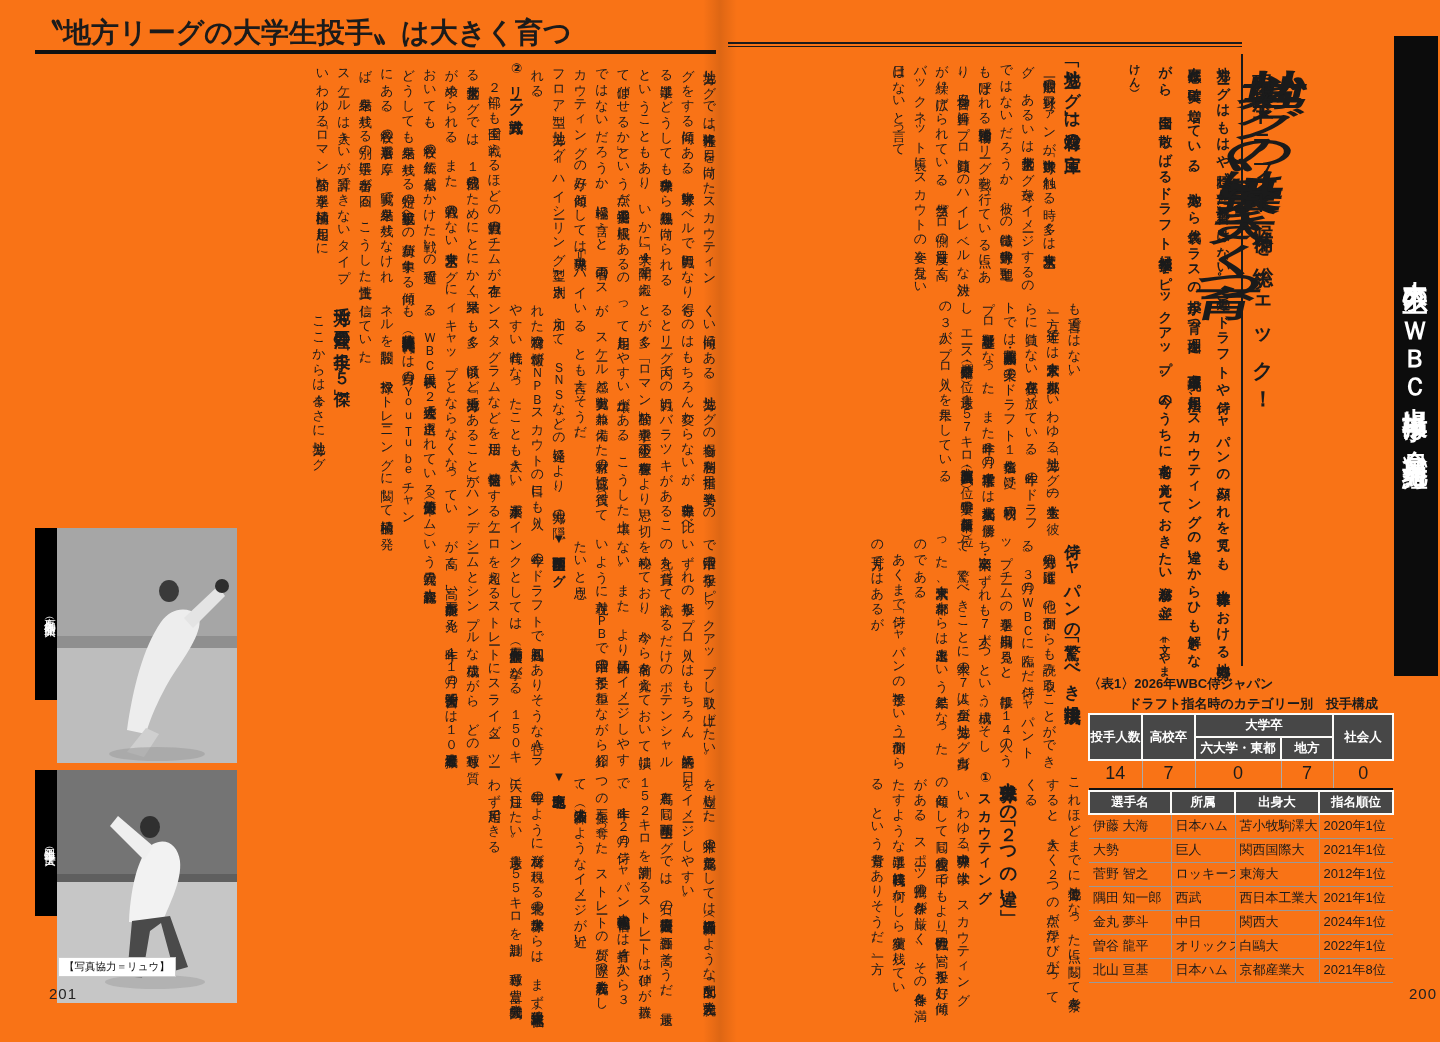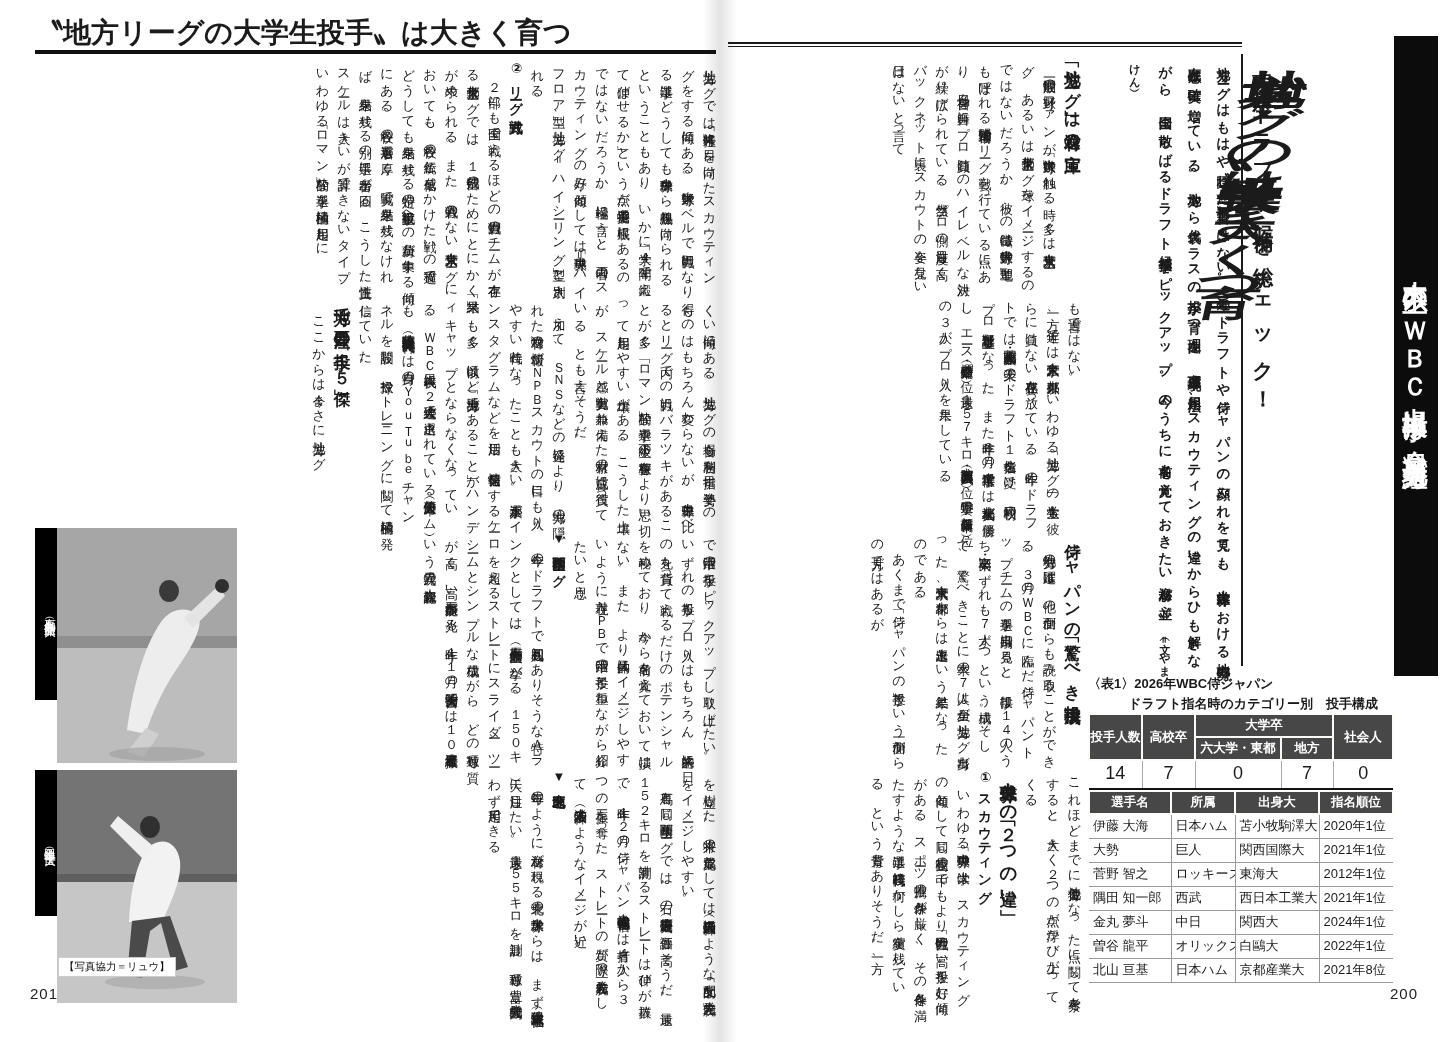--- a/index.html
+++ b/index.html
@@ -1,17 +1,17 @@
 <!DOCTYPE html>
 <html lang="ja"><head>
 <meta charset="utf-8">
 <style>
   html,body { margin:0; padding:0; background:#d8d6d0; }
   .spread {
-    position:relative; width:1440px; height:1042px; background:#ffffff;
+    position:relative; width:1440px; height:1042px; background:#f97316;
     overflow:hidden; font-family:"Liberation Sans","DejaVu Sans",sans-serif;
     color:#1b1b1b;
   }
   .gutter { position:absolute; left:703px; top:0; width:34px; height:100%;
     background:linear-gradient(90deg, rgba(0,0,0,0) 0%, rgba(0,0,0,0.11) 50%, rgba(0,0,0,0) 100%); }
 
   
   .headline { position:absolute; left:35px; top:14px; font-size:28px; font-weight:900;
     white-space:nowrap; letter-spacing:0; }
   .headline-rule { position:absolute; left:35px; top:50px; width:681px; height:4px; background:#111; }
@@ -66,21 +66,21 @@
   .photo svg { display:block; }
   #photo1 { left:57px; top:528px; width:180px; height:235px; }
   #photo2 { left:57px; top:770px; width:180px; height:233px; }
   .caption { position:absolute; width:22px; background:#000; color:#fff; writing-mode:vertical-rl;
     font-size:11.5px; letter-spacing:1px; text-align:center; padding:6px 0; box-sizing:border-box; }
   #cap1 { left:35px; top:528px; height:172px; }
   #cap2 { left:35px; top:770px; height:146px; }
   .photo-credit { position:absolute; left:58px; top:957px; background:#fff; color:#111;
     font-size:10.5px; padding:2px 5px; border:1px solid #ccc; }
 
-  .pagenum { position:absolute; top:985px; font-size:15px; color:#222; letter-spacing:1px; }
+  .pagenum { position:absolute; top:985px; font-size:15px; color:#222; letter-spacing:1px;margin-left:19px; }
   #pn-left { left:30px; } #pn-right { left:1390px; }
 </style>
 </head>
 <body>
 
 <div class="spread">
 
   <div class="headline">〝地方リーグの大学生投手〟は大きく育つ</div>
   <div class="headline-rule"></div>
 

